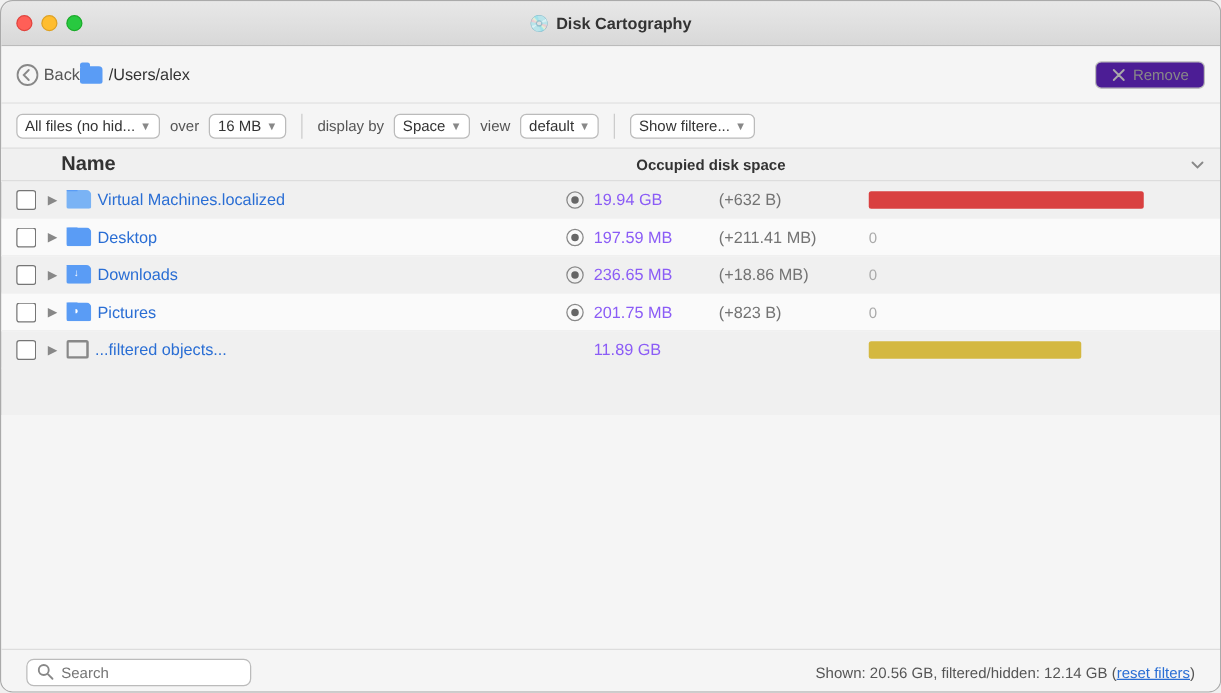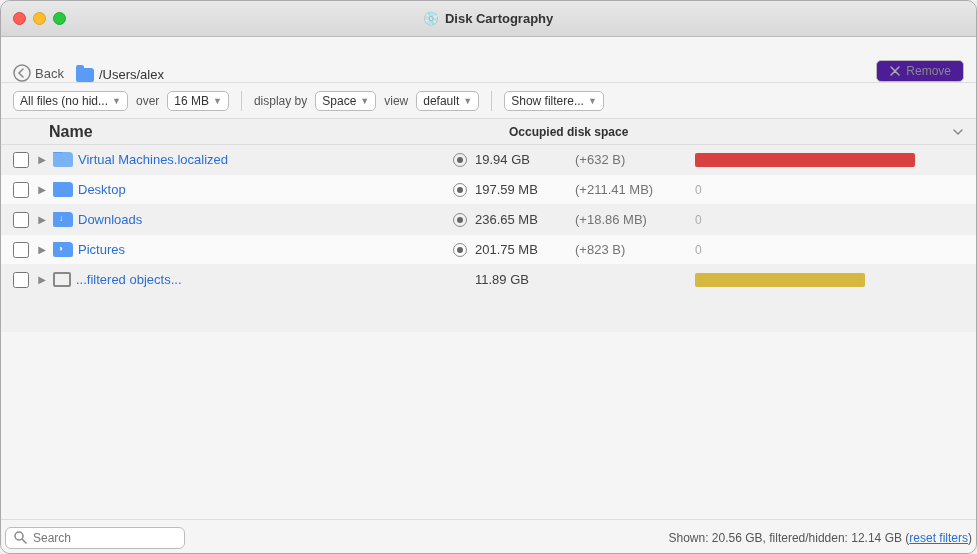--- a/index.html
+++ b/index.html
@@ -54,24 +54,23 @@
       font-size: 13px;
       font-weight: 600;
       color: #333;
     }
 
     
     .toolbar {
       background: #f5f5f5;
       height: 46px;
       display: flex;
-      align-items: flex-end;
+      align-items: center;
       padding: 0 12px;
       border-bottom: 1px solid #ddd;
-      gap: 12px;
     }
 
     .back-btn {
       display: flex;
       align-items: center;
       gap: 4px;
       color: #555;
       cursor: pointer;
       font-size: 13px;
     }
@@ -232,21 +231,21 @@
       color: #2a6ed4;
       font-size: 13px;
       white-space: nowrap;
       overflow: hidden;
       text-overflow: ellipsis;
     }
 
     .row-size {
       flex: 0 0 100px;
       font-size: 13px;
-      color: #404040;
+      color: #8b5cf6;
       font-weight: 500;
     }
 
     .row-delta {
       flex: 0 0 120px;
       font-size: 13px;
       color: #737373;
     }
 
     .row-bar-container {
@@ -323,21 +322,21 @@
       flex-shrink: 0;
     }
 
     
     .status-bar {
       height: 36px;
       background: #f5f5f5;
       border-top: 1px solid #ddd;
       display: flex;
       align-items: center;
-      padding: 0 4px;
+      padding: 0 20px;
       gap: 10px;
     }
 
     .search-box {
       display: flex;
       align-items: center;
       gap: 6px;
       background: #fff;
       border: 1px solid #bbb;
       border-radius: 6px;

